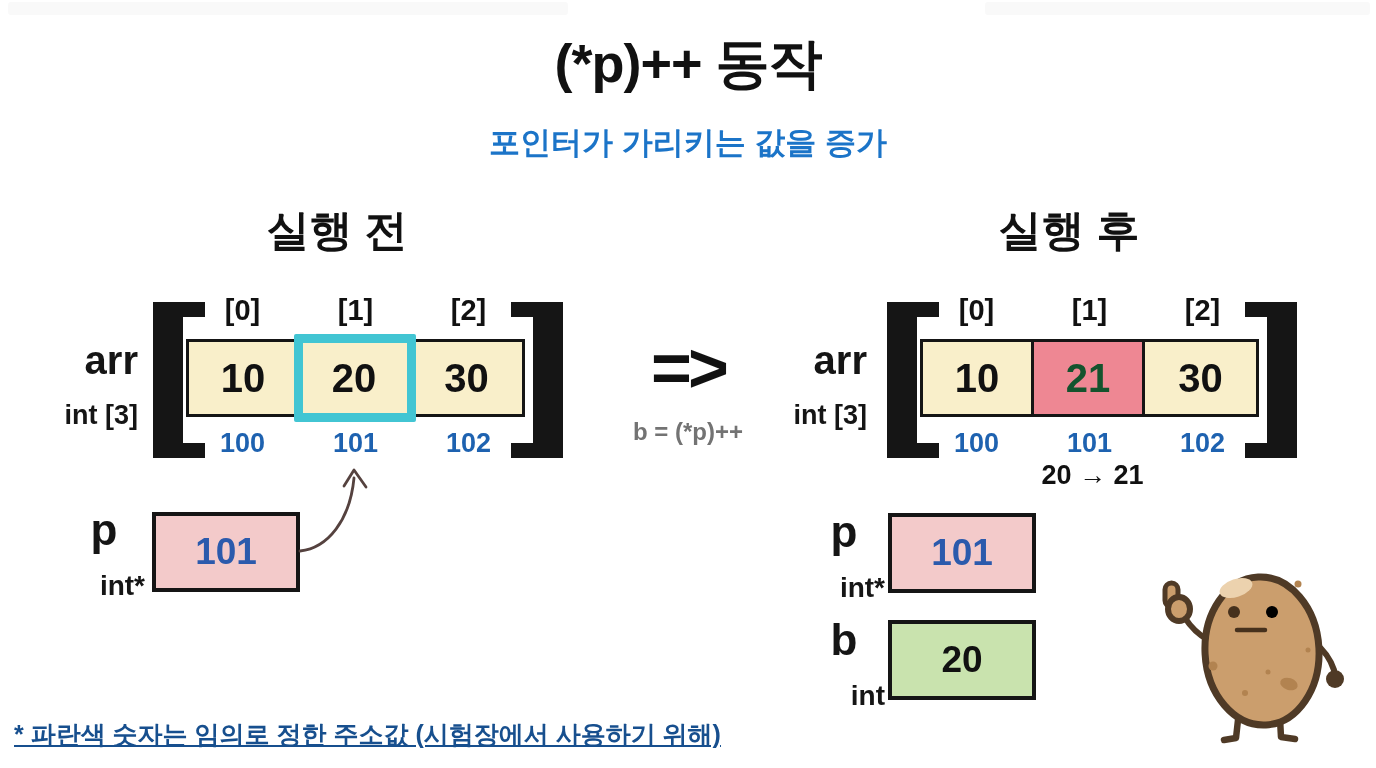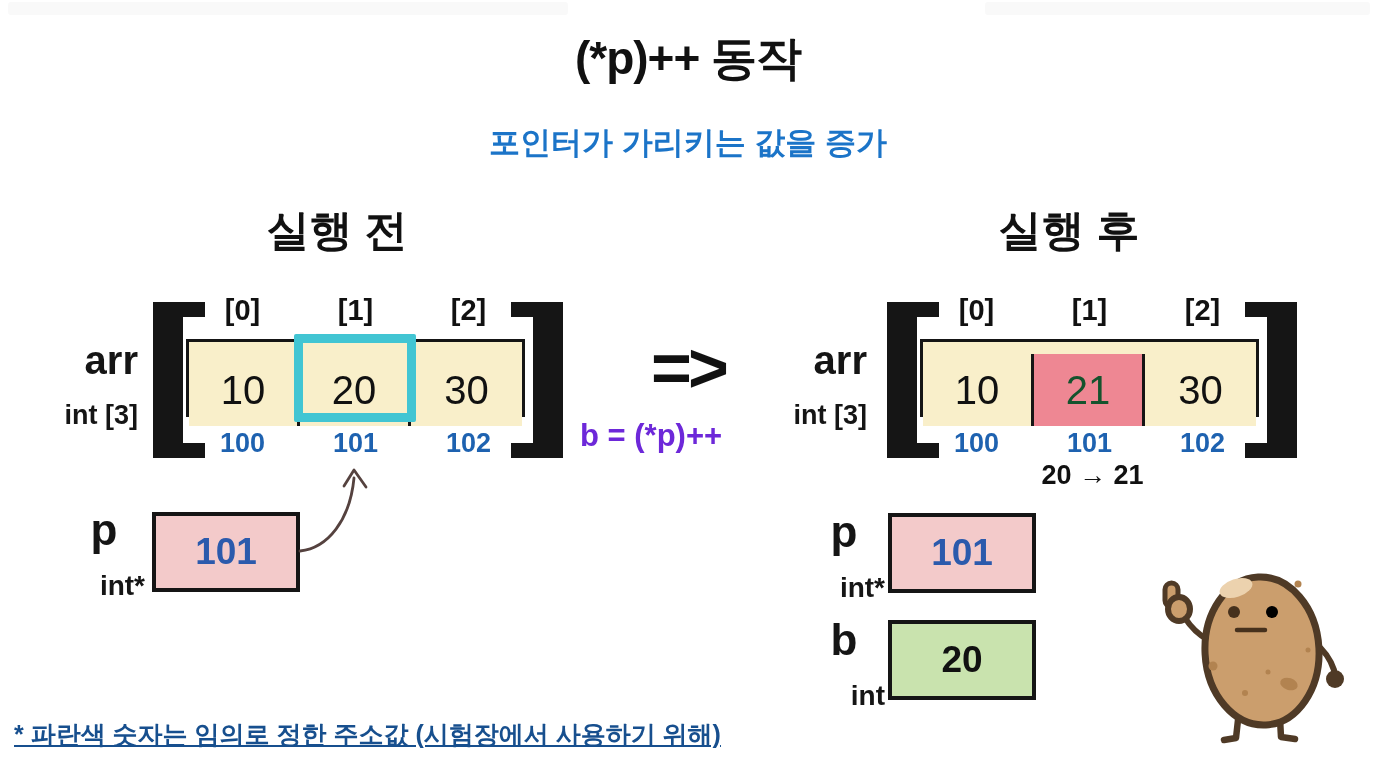--- a/index.html
+++ b/index.html
@@ -3,53 +3,53 @@
 <meta charset="utf-8">
 <style>
   html,body{margin:0;padding:0;background:#ffffff;}
   .stage{
     position:relative;width:1376px;height:768px;background:#ffffff;overflow:hidden;
     font-family:"Liberation Sans", sans-serif;color:#151515;
   }
   .abs{position:absolute;}
   .artifact{position:absolute;top:2px;height:13px;background:#f4f4f4;opacity:.55;border-radius:3px;}
 
-  .title{left:0;top:28px;width:1376px;text-align:center;font-size:46px;font-weight:800;letter-spacing:-1px;color:#111111;}
+  .title{left:0;top:28px;width:1376px;text-align:center;font-size:54px;font-weight:800;letter-spacing:-1px;color:#111111;}
   .subtitle{left:0;top:122px;width:1376px;text-align:center;font-size:31px;font-weight:800;color:#1b74c8;}
 
   .section-heading{font-size:43px;font-weight:800;text-align:center;color:#111111;}
 
   .var-label-col{text-align:right;line-height:1.0;}
   .var-label-name{font-size:40px;font-weight:800;}
   .var-label-type{font-size:27px;font-weight:700;margin-top:22px;}
 
   .bracket-l{width:22px;height:126px;border-left:30px solid #151515;border-top:15px solid #151515;border-bottom:15px solid #151515;}
   .bracket-r{width:22px;height:126px;border-right:30px solid #151515;border-top:15px solid #151515;border-bottom:15px solid #151515;}
 
   .idx-row,.addr-row{display:flex;width:339px;}
   .idx-row > div{flex:1;text-align:center;font-size:29px;font-weight:800;color:#111111;}
   .addr-row > div{flex:1;text-align:center;font-size:27px;font-weight:700;color:#1e62b0;}
 
   .cells{display:flex;width:333px;height:72px;border:3px solid #151515;background:#f9efca;}
-  .cell{width:111px;height:72px;line-height:72px;text-align:center;font-size:40px;font-weight:400;color:#111111;border-right:3px solid #151515;box-sizing:border-box;background:#f9efca;margin-top:12px;}
+  .cell{width:111px;height:72px;line-height:72px;text-align:center;font-size:40px;font-weight:700;color:#111111;border-right:3px solid #151515;box-sizing:border-box;background:#f9efca;}
   .cell:last-child{border-right:none;}
   .cell.changed{background:#ee8793;color:#14532d;}
 
   .hl-box{width:104px;height:70px;border:9px solid #42c5d3;border-radius:2px;background:transparent;}
 
   .val-box{width:140px;height:72px;border:4px solid #151515;text-align:center;font-size:37px;font-weight:800;line-height:72px;}
   .val-box.pink{background:#f3caca;color:#2b5aac;}
   .val-box.green{background:#c9e3ae;color:#111111;}
 
   .ptr-label-col{text-align:center;line-height:1.0;}
   .ptr-name{font-size:44px;font-weight:800;}
   .ptr-type{font-size:28px;font-weight:800;margin-top:20px;text-align:right;}
 
   .op-arrow{font-size:70px;font-weight:900;letter-spacing:-4px;text-align:center;color:#111111;}
-  .op-expr{font-size:31px;font-weight:800;color:#6d28d9;}
+  .op-expr{font-size:24px;font-weight:800;text-align:center;color:#737373;}
 
   .change-note{font-size:27px;font-weight:700;text-align:center;color:#111111;}
   .footnote{font-size:25px;font-weight:700;color:#174f8e;}
 </style>
 </head>
 <body>
 
 <div class="stage">
 
   <div class="artifact" style="left:8px;width:560px;"></div>

